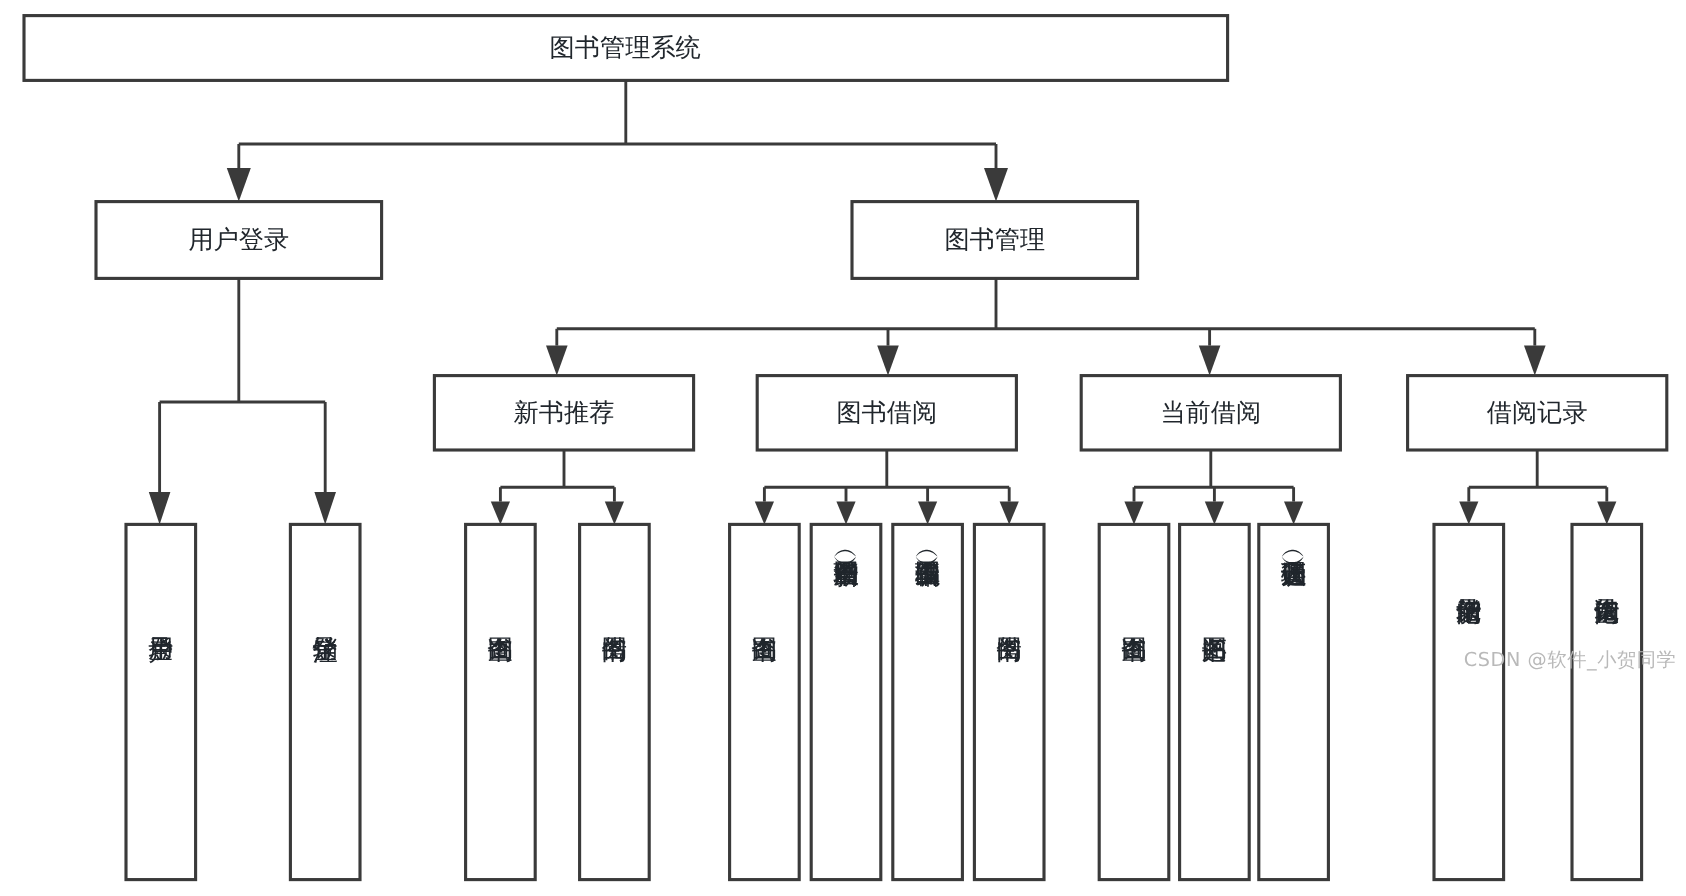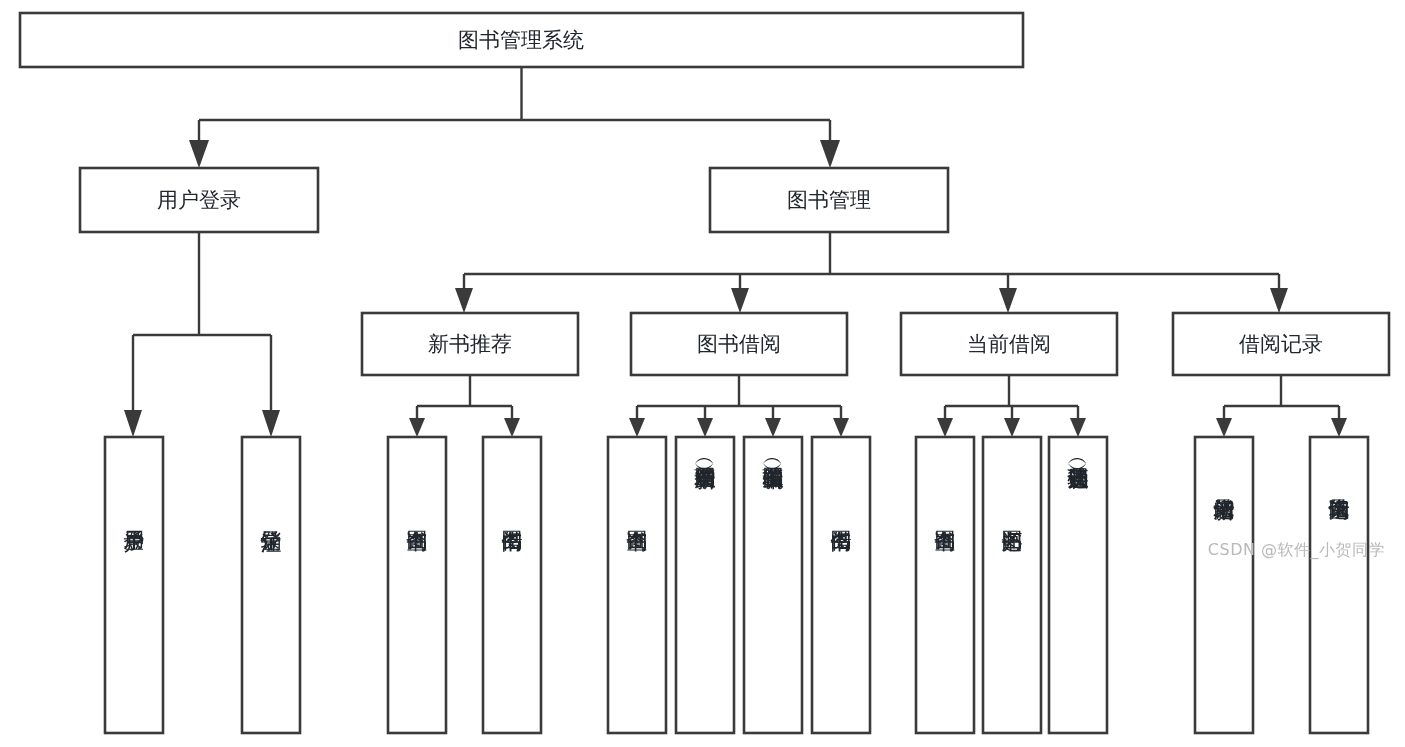--- a/index.html
+++ b/index.html
@@ -51,21 +51,21 @@
     dominant-baseline: middle;
   }
   .node-label-vertical {
     fill: #20262c;
     font-family: "DejaVu Sans", "Liberation Sans", sans-serif;
     font-size: 21px;
     text-anchor: middle;
   }
   .watermark {
     position: absolute;
-    right: 20px;
+    right: 8px;
     bottom: 5px;
     font-family: "DejaVu Sans", "Liberation Sans", sans-serif;
     font-size: 16px;
     color: #b9b9b9;
     letter-spacing: 0.5px;
     white-space: nowrap;
     pointer-events: none;
   }
 </style>
 </head>

